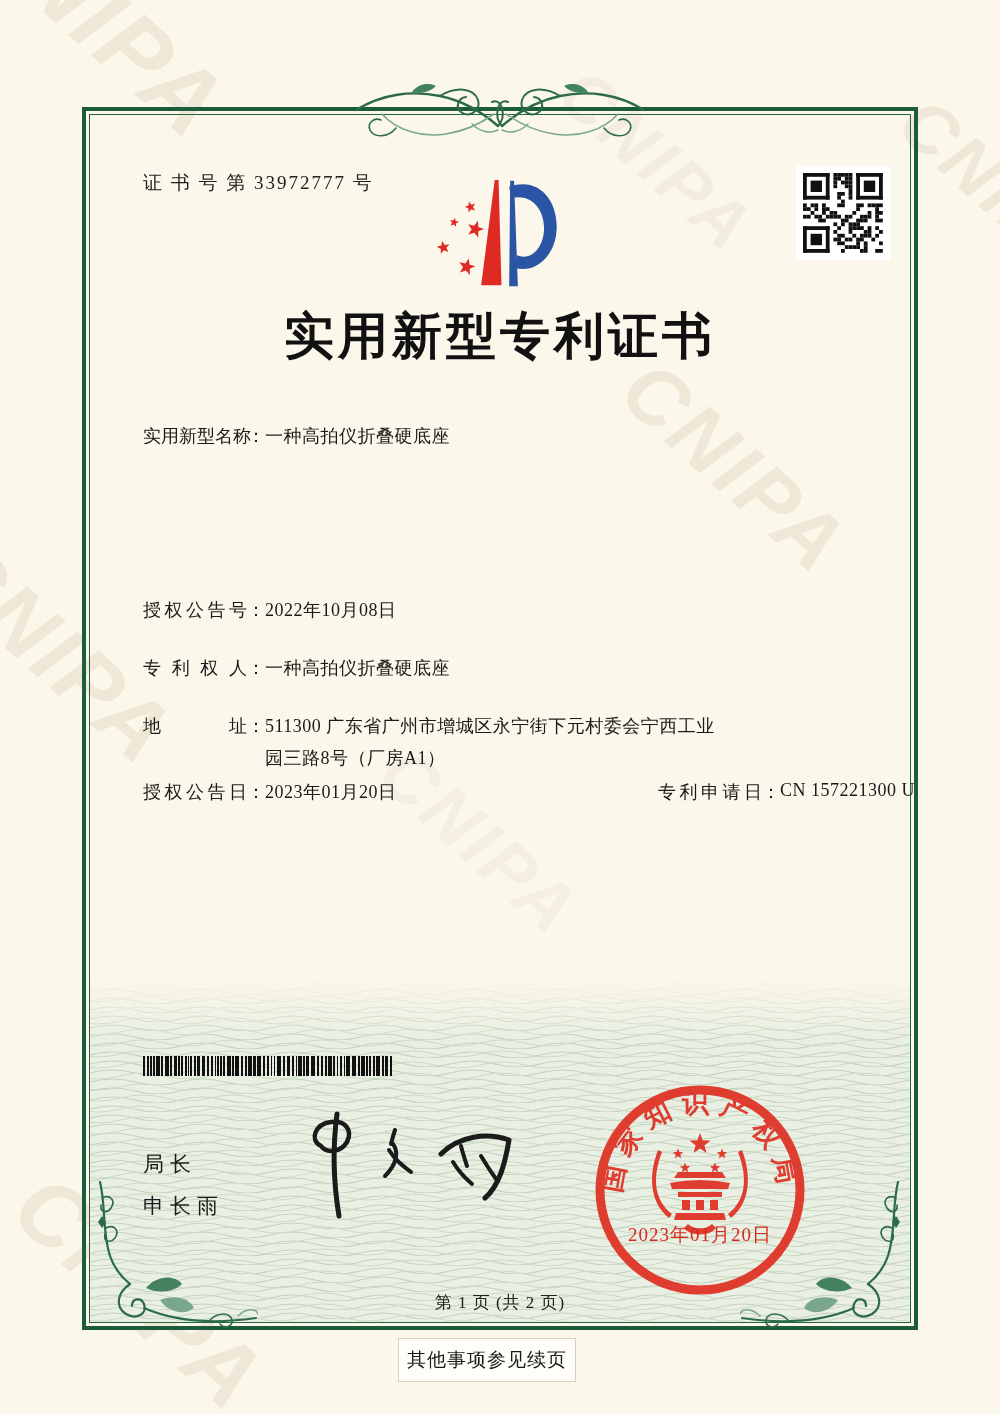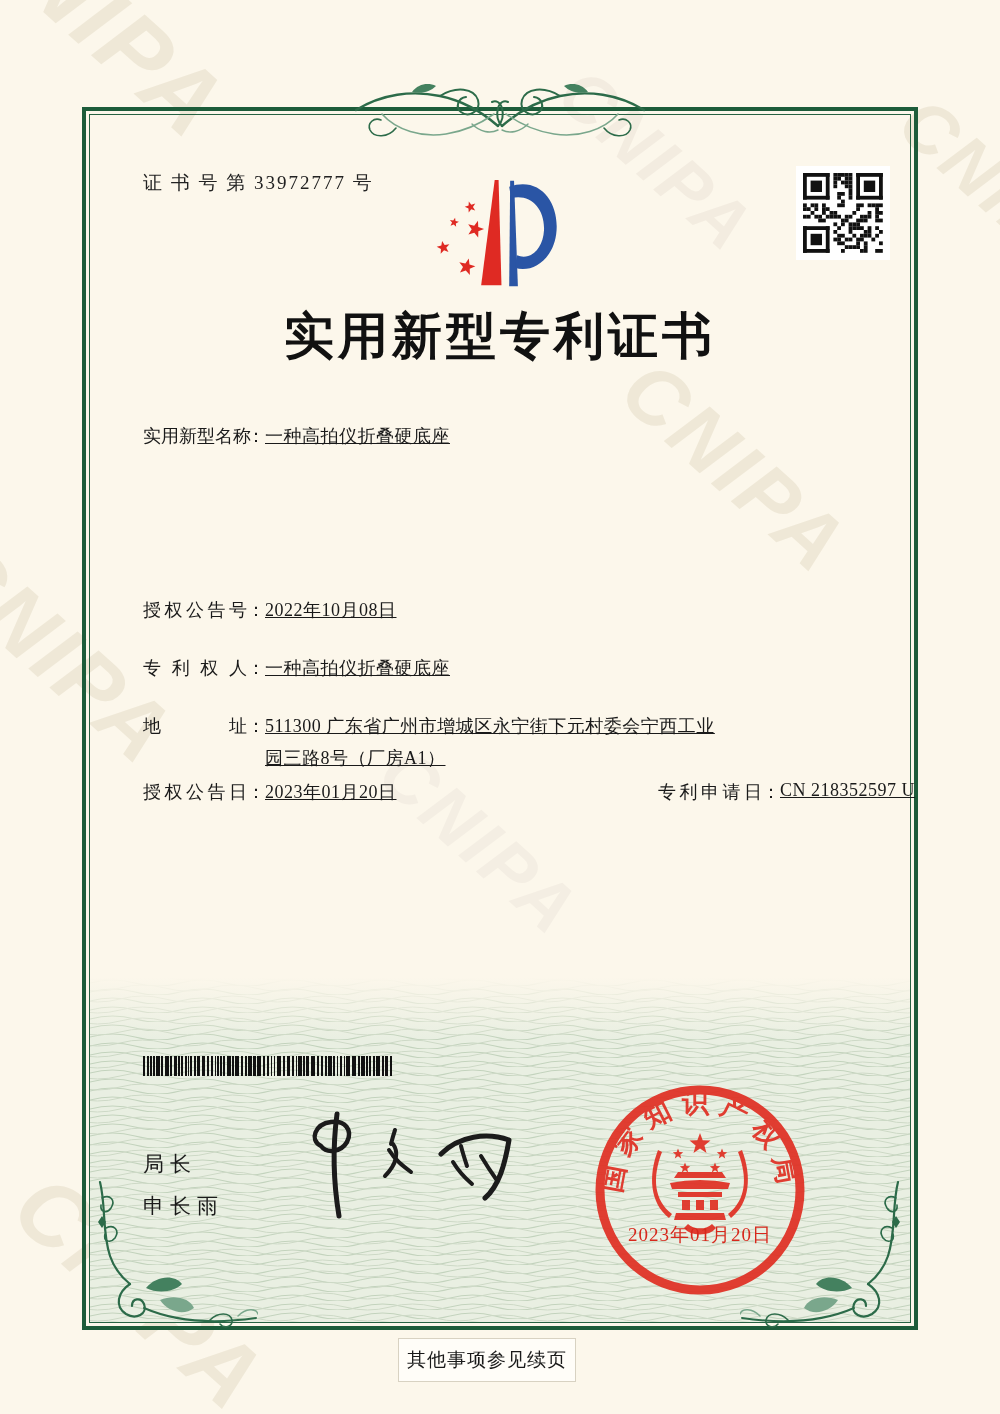--- a/index.html
+++ b/index.html
@@ -34,21 +34,21 @@
   .certno{position:absolute;left:143px;top:170px;font-size:19px;color:#222;letter-spacing:2px;z-index:3;}
   .qrwrap{position:absolute;left:796px;top:166px;width:94px;height:94px;background:#fff;z-index:3;}
   .logo{position:absolute;left:428px;top:172px;z-index:3;}
   .title{position:absolute;left:0;top:303px;width:1000px;text-align:center;
          font-size:50px;font-weight:bold;color:#111;letter-spacing:4px;z-index:3;white-space:nowrap;}
 
   
   .row{position:absolute;left:143px;font-size:18px;color:#1a1a1a;white-space:nowrap;z-index:3;}
   .flabel{display:inline-block;width:104px;text-align:justify;text-align-last:justify;vertical-align:top;}
   .fcolon{display:inline-block;width:18px;vertical-align:top;}
-  .fvalue{display:inline-block;vertical-align:top;letter-spacing:0.5px;text-decoration:underline;}
+  .fvalue{display:inline-block;vertical-align:top;letter-spacing:0.5px;}
   .r1{top:424px;} .r2{top:482px;} .r3{top:540px;} .r4{top:598px;}
   .r5{top:656px;} .r6{top:714px;} .r6b{top:746px;left:265px;} .r7{top:780px;}
   .grant-no{position:absolute;left:515px;top:0;}
   .flabel5{display:inline-block;width:104px;text-align:justify;text-align-last:justify;vertical-align:top;}
 
   
   .paras{position:absolute;left:143px;top:828px;width:714px;z-index:3;
          font-size:18.5px;line-height:31px;color:#1c1c1c;text-align:justify;}
   .paras p{margin:0;text-indent:2em;}
 
@@ -276,21 +276,21 @@
   </div>
   <div class="row r6">
     <span class="flabel">地址</span><span class="fcolon">：</span><span class="fvalue">511300 广东省广州市增城区永宁街下元村委会宁西工业</span>
   </div>
   <div class="row r6b">
     <span class="fvalue">园三路8号（厂房A1）</span>
   </div>
   <div class="row r7">
     <span class="flabel">授权公告日</span><span class="fcolon">：</span><span class="fvalue">2023年01月20日</span>
     <span class="grant-no">
-      <span class="flabel5">专利申请日</span><span class="fcolon">：</span><span class="fvalue">CN 218352597 U</span>
+      <span class="flabel5">专利申请日</span><span class="fcolon">：</span><span class="fvalue">CN 157221300 U</span>
     </span>
   </div>
 
   <div class="paras">
   </div>
 
   <div class="barcode" id="barcode">
       <div style="width: 1.5px; background: rgb(17, 17, 17);"></div>
       <div style="width: 2px;"></div>
       <div style="width: 2px; background: rgb(17, 17, 17);"></div>
@@ -461,20 +461,21 @@
         <rect x="118" y="118" width="8" height="10"></rect>
         <path d="M84 131 L132 131 L134 138 L82 138 Z"></path>
         <path d="M70 70 C60 96 62 118 80 132 L77 136 C58 121 56 94 66 68 Z"></path>
         <path d="M146 70 C156 96 154 118 136 132 L139 136 C158 121 160 94 150 68 Z"></path>
         <path d="M96 142 a14 9 0 0 0 24 0 l4 4 a18 12 0 0 1 -32 0 Z"></path>
       </g>
     </svg>
   </div>
   <div class="sealdate">2023年01月20日</div>
 
+  <div class="pageinfo">第 1 页 (共 2 页)</div>
   <div class="notebox">其他事项参见续页</div>
 
   <div class="orn orn-top">
     <svg width="296" height="82" viewBox="0 0 296 82" xmlns="http://www.w3.org/2000/svg" fill="none" stroke-linecap="round">
       <g id="tcl" stroke="#2c6b49">
         <path d="M4 30 C30 14 60 10 88 16 C112 21 130 32 146 46" stroke-width="2.4"></path>
         <path d="M88 16 C104 6 122 8 126 20 C129 31 117 38 109 32 C103 27 106 18 114 17" stroke-width="2"></path>
         <path d="M30 34 C44 50 70 58 94 54 C114 51 128 44 142 34" stroke="#7aa78c" stroke-width="1.6"></path>
         <path d="M60 12 C66 4 76 2 84 6 C78 12 70 14 60 12 Z" fill="#44815f" stroke="none"></path>
         <path d="M44 48 C36 58 22 58 18 50 C15 43 22 37 29 40" stroke-width="1.6"></path>

